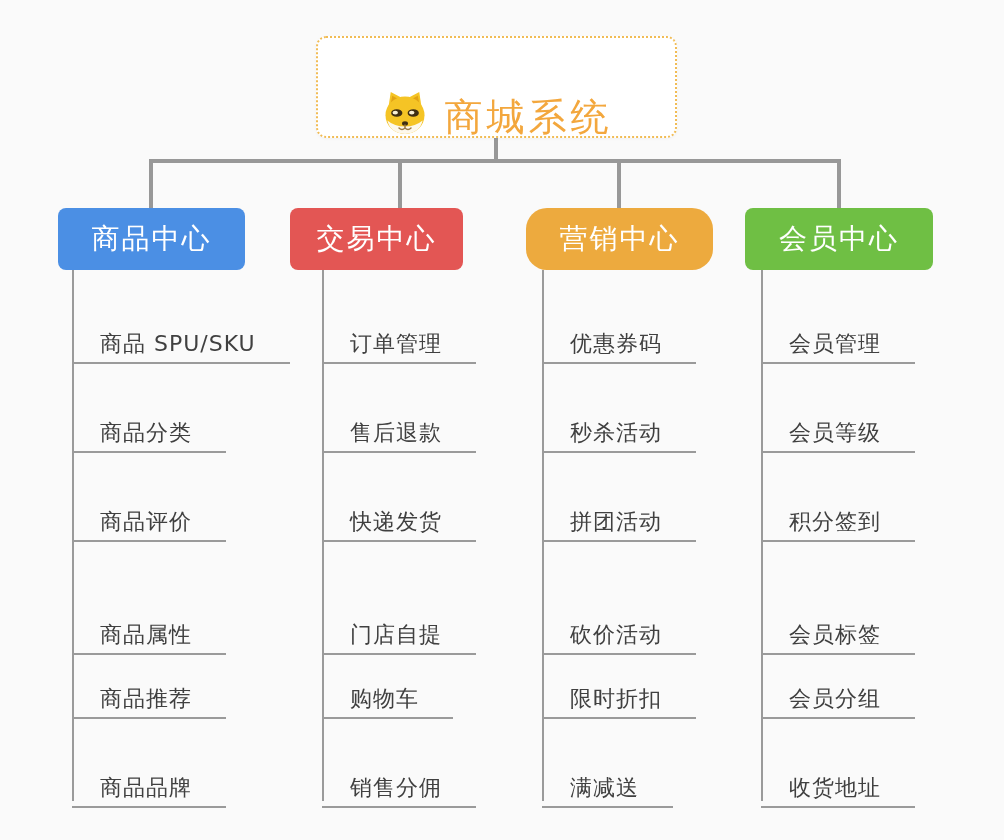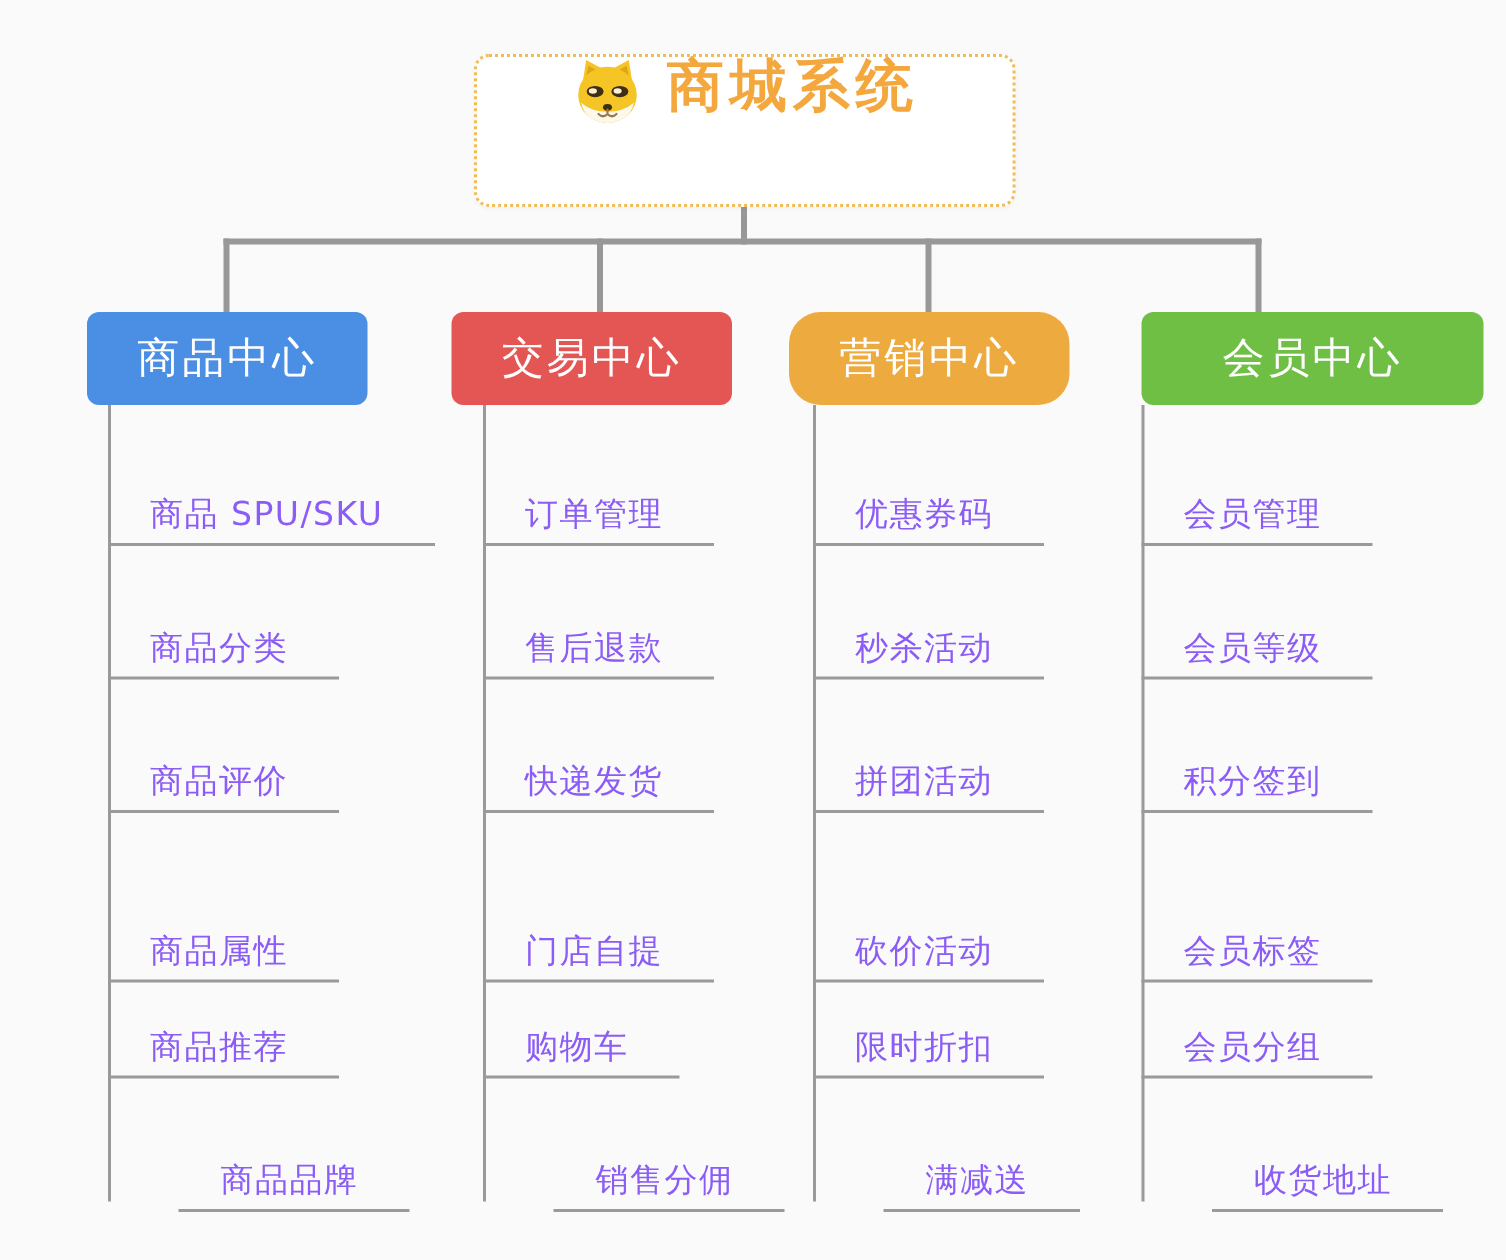--- a/index.html
+++ b/index.html
@@ -18,55 +18,54 @@
   .drop1{left:149px;} .drop2{left:398px;} .drop3{left:617px;} .drop4{left:837px;}
   .trunk{position:absolute;top:270px;width:2px;height:531px;background:#9A9A9A;}
   .trunk1{left:72px;} .trunk2{left:322px;} .trunk3{left:542px;} .trunk4{left:761px;}
 
   
   .root{
     position:absolute;left:316px;top:36px;width:361px;height:102px;
     box-sizing:border-box;background:#FFFFFF;
     border:2px dotted #F1BC55;border-radius:10px;
     box-shadow:0 1px 3px rgba(0,0,0,0.04);
-    display:flex;align-items:flex-start;justify-content:center;gap:16px;
+    display:flex;align-items:flex-end;justify-content:center;gap:16px;
     cursor:pointer;
-    font-weight:bold;
   }
   .root-title{
     font-size:38px;letter-spacing:4px;color:#F3A73D;line-height:1;
     white-space:nowrap;
   }
 
   
   .branch{
     position:absolute;top:208px;height:62px;box-sizing:border-box;
     border-radius:8px;color:#FFFFFF;
     display:flex;align-items:center;justify-content:center;
     font-size:28px;letter-spacing:2px;white-space:nowrap;
     cursor:pointer;
   }
   .b1{left:58px;width:187px;}
-  .b2{left:301px;width:187px;}
+  .b2{left:290px;width:173px;}
   .b3{left:526px;width:187px;border-radius:21px;}
-  .b4{left:761px;width:228px;}
+  .b4{left:745px;width:188px;}
 
   
   .leaf{
     position:absolute;height:44px;box-sizing:content-box;
     display:flex;align-items:flex-end;
     padding:0 34px 7px 28px;
     border-bottom:2px solid #9A9A9A;
-    font-size:22px;letter-spacing:1px;color:#8b5cf6;
+    font-size:22px;letter-spacing:1px;color:#404040;
     white-space:nowrap;line-height:1;
     cursor:pointer;
   }
   .c1{left:72px;} .c2{left:322px;} .c3{left:542px;} .c4{left:761px;}
   .r1{top:311px;} .r2{top:400px;} .r3{top:489px;}
-  .r4{top:602px;} .r5{top:666px;} .r6{top:755px;margin-left:47px;}
+  .r4{top:602px;} .r5{top:666px;} .r6{top:755px;}
 </style>
 </head>
 <body>
 
 <div class="canvas">
 
   <div class="conn stem"></div>
   <div class="conn bus"></div>
   <div class="conn drop drop1"></div>
   <div class="conn drop drop2"></div>

